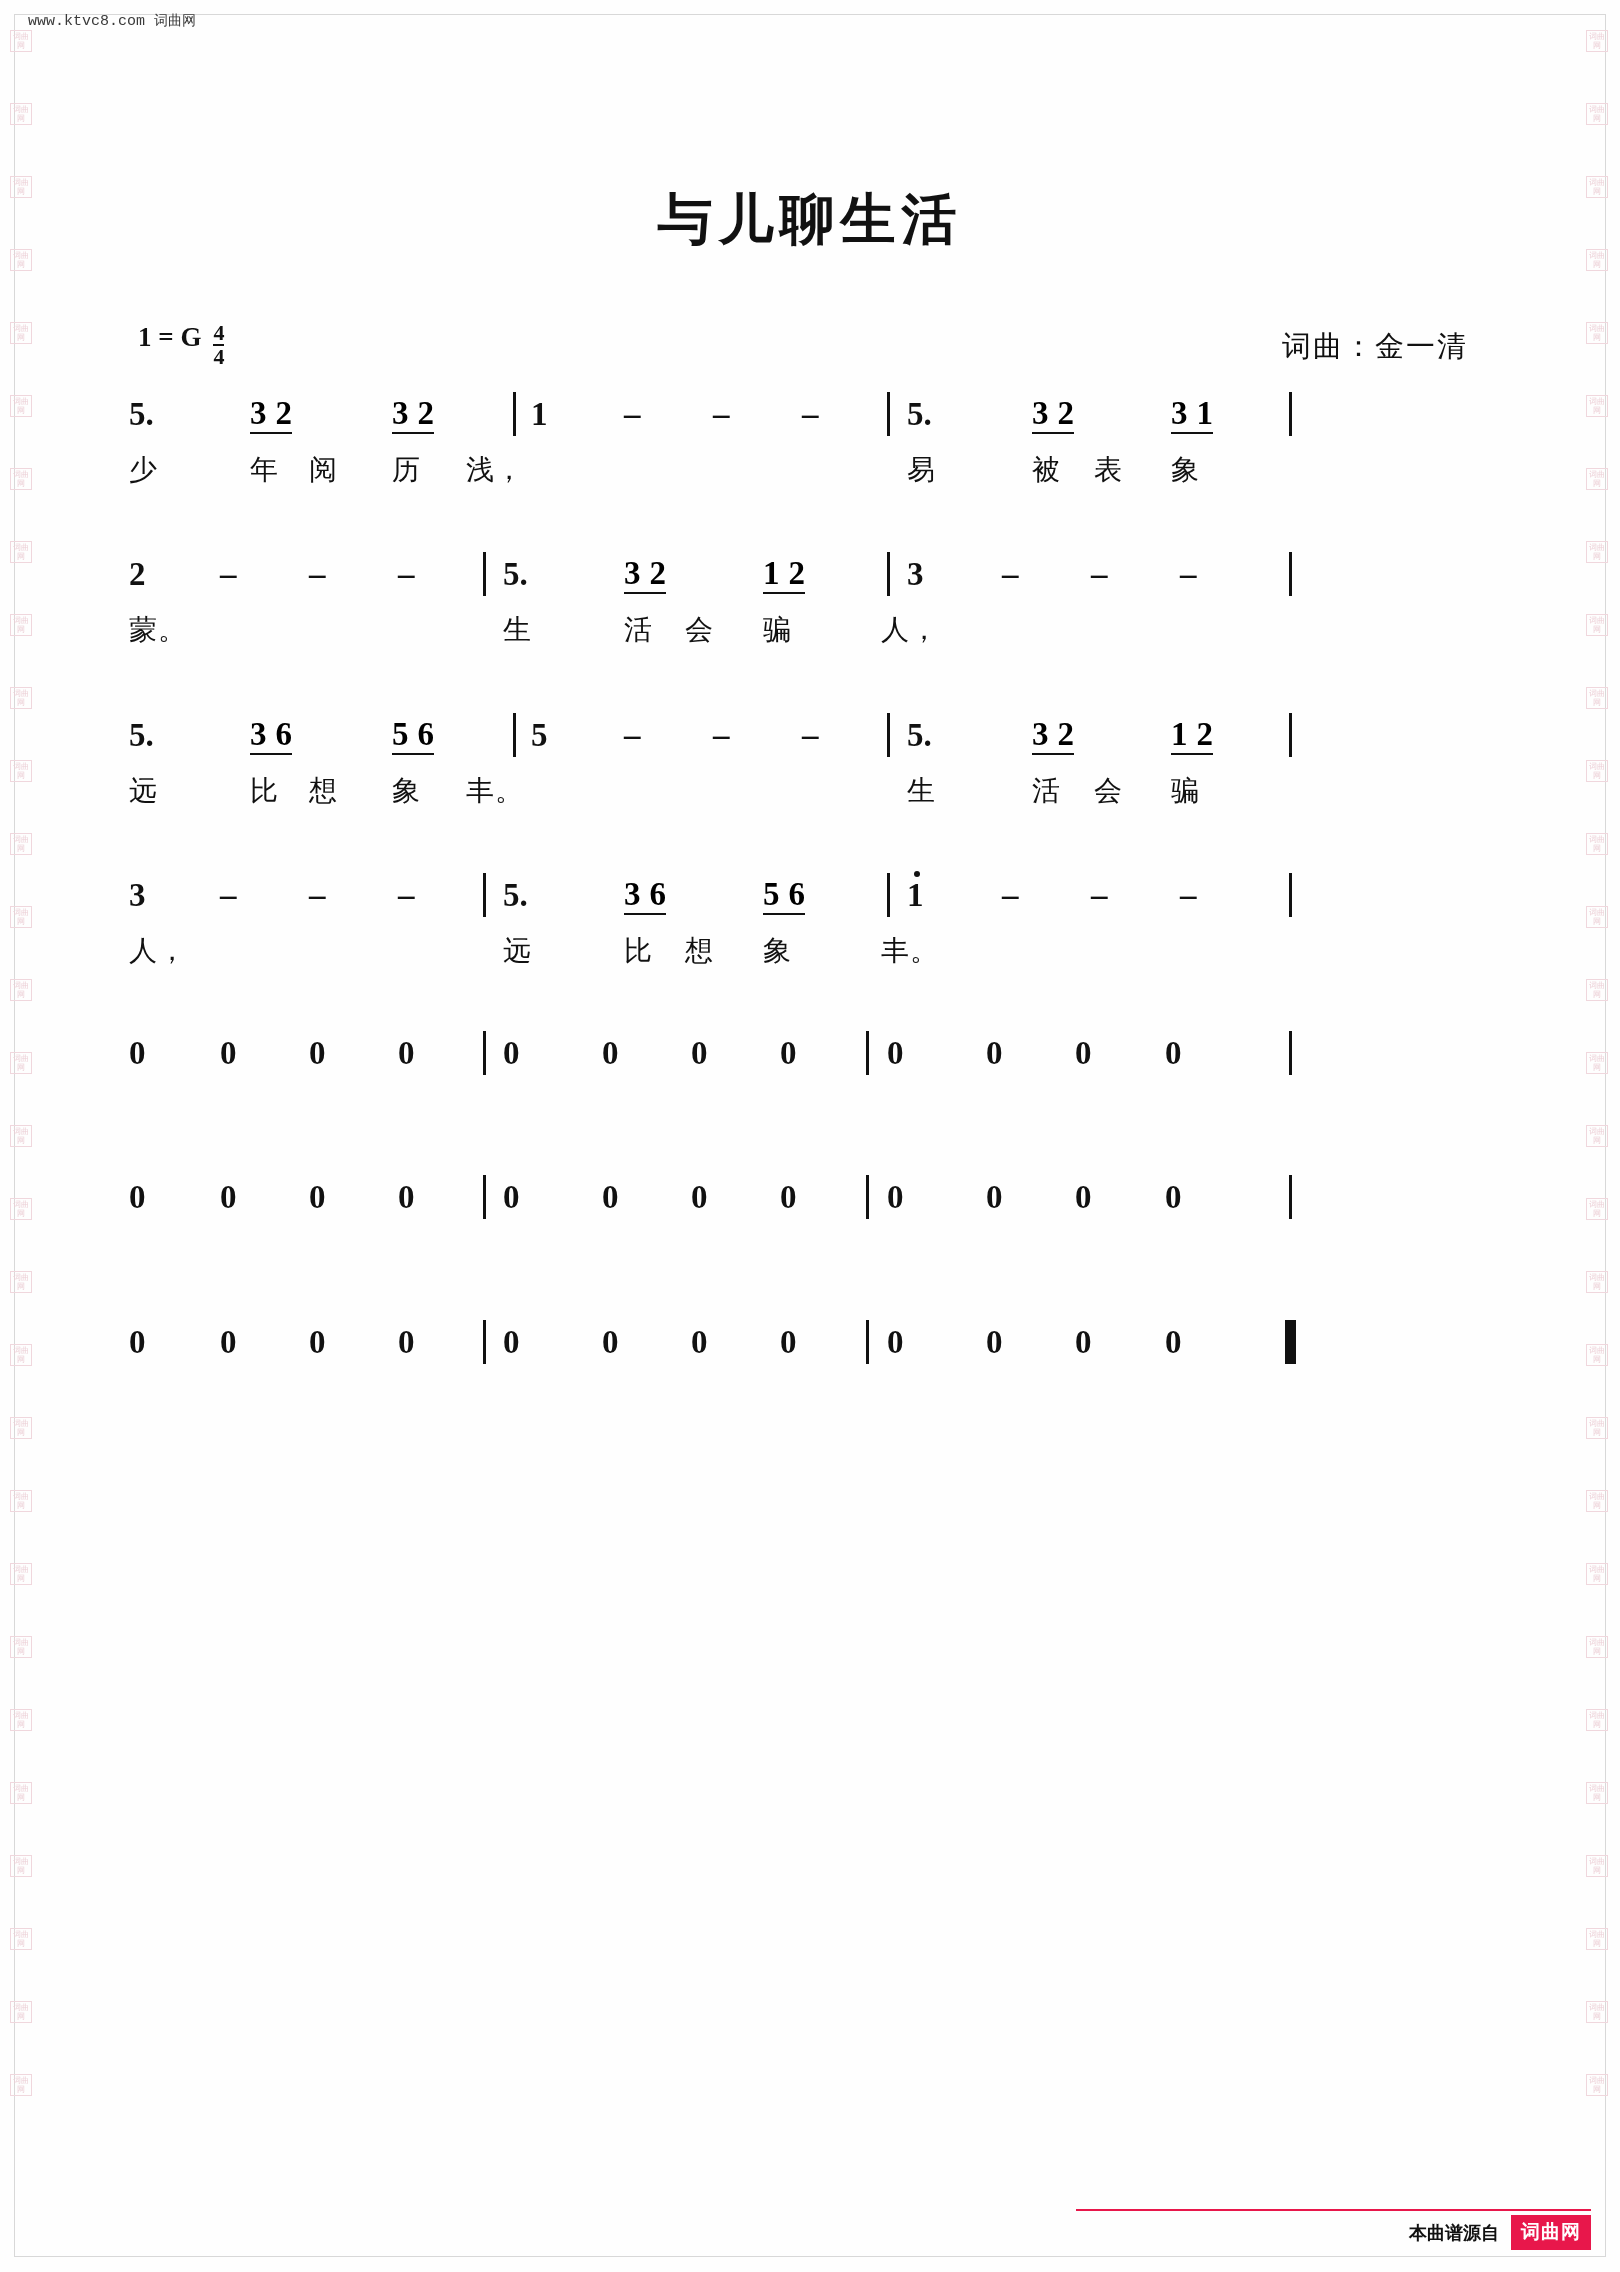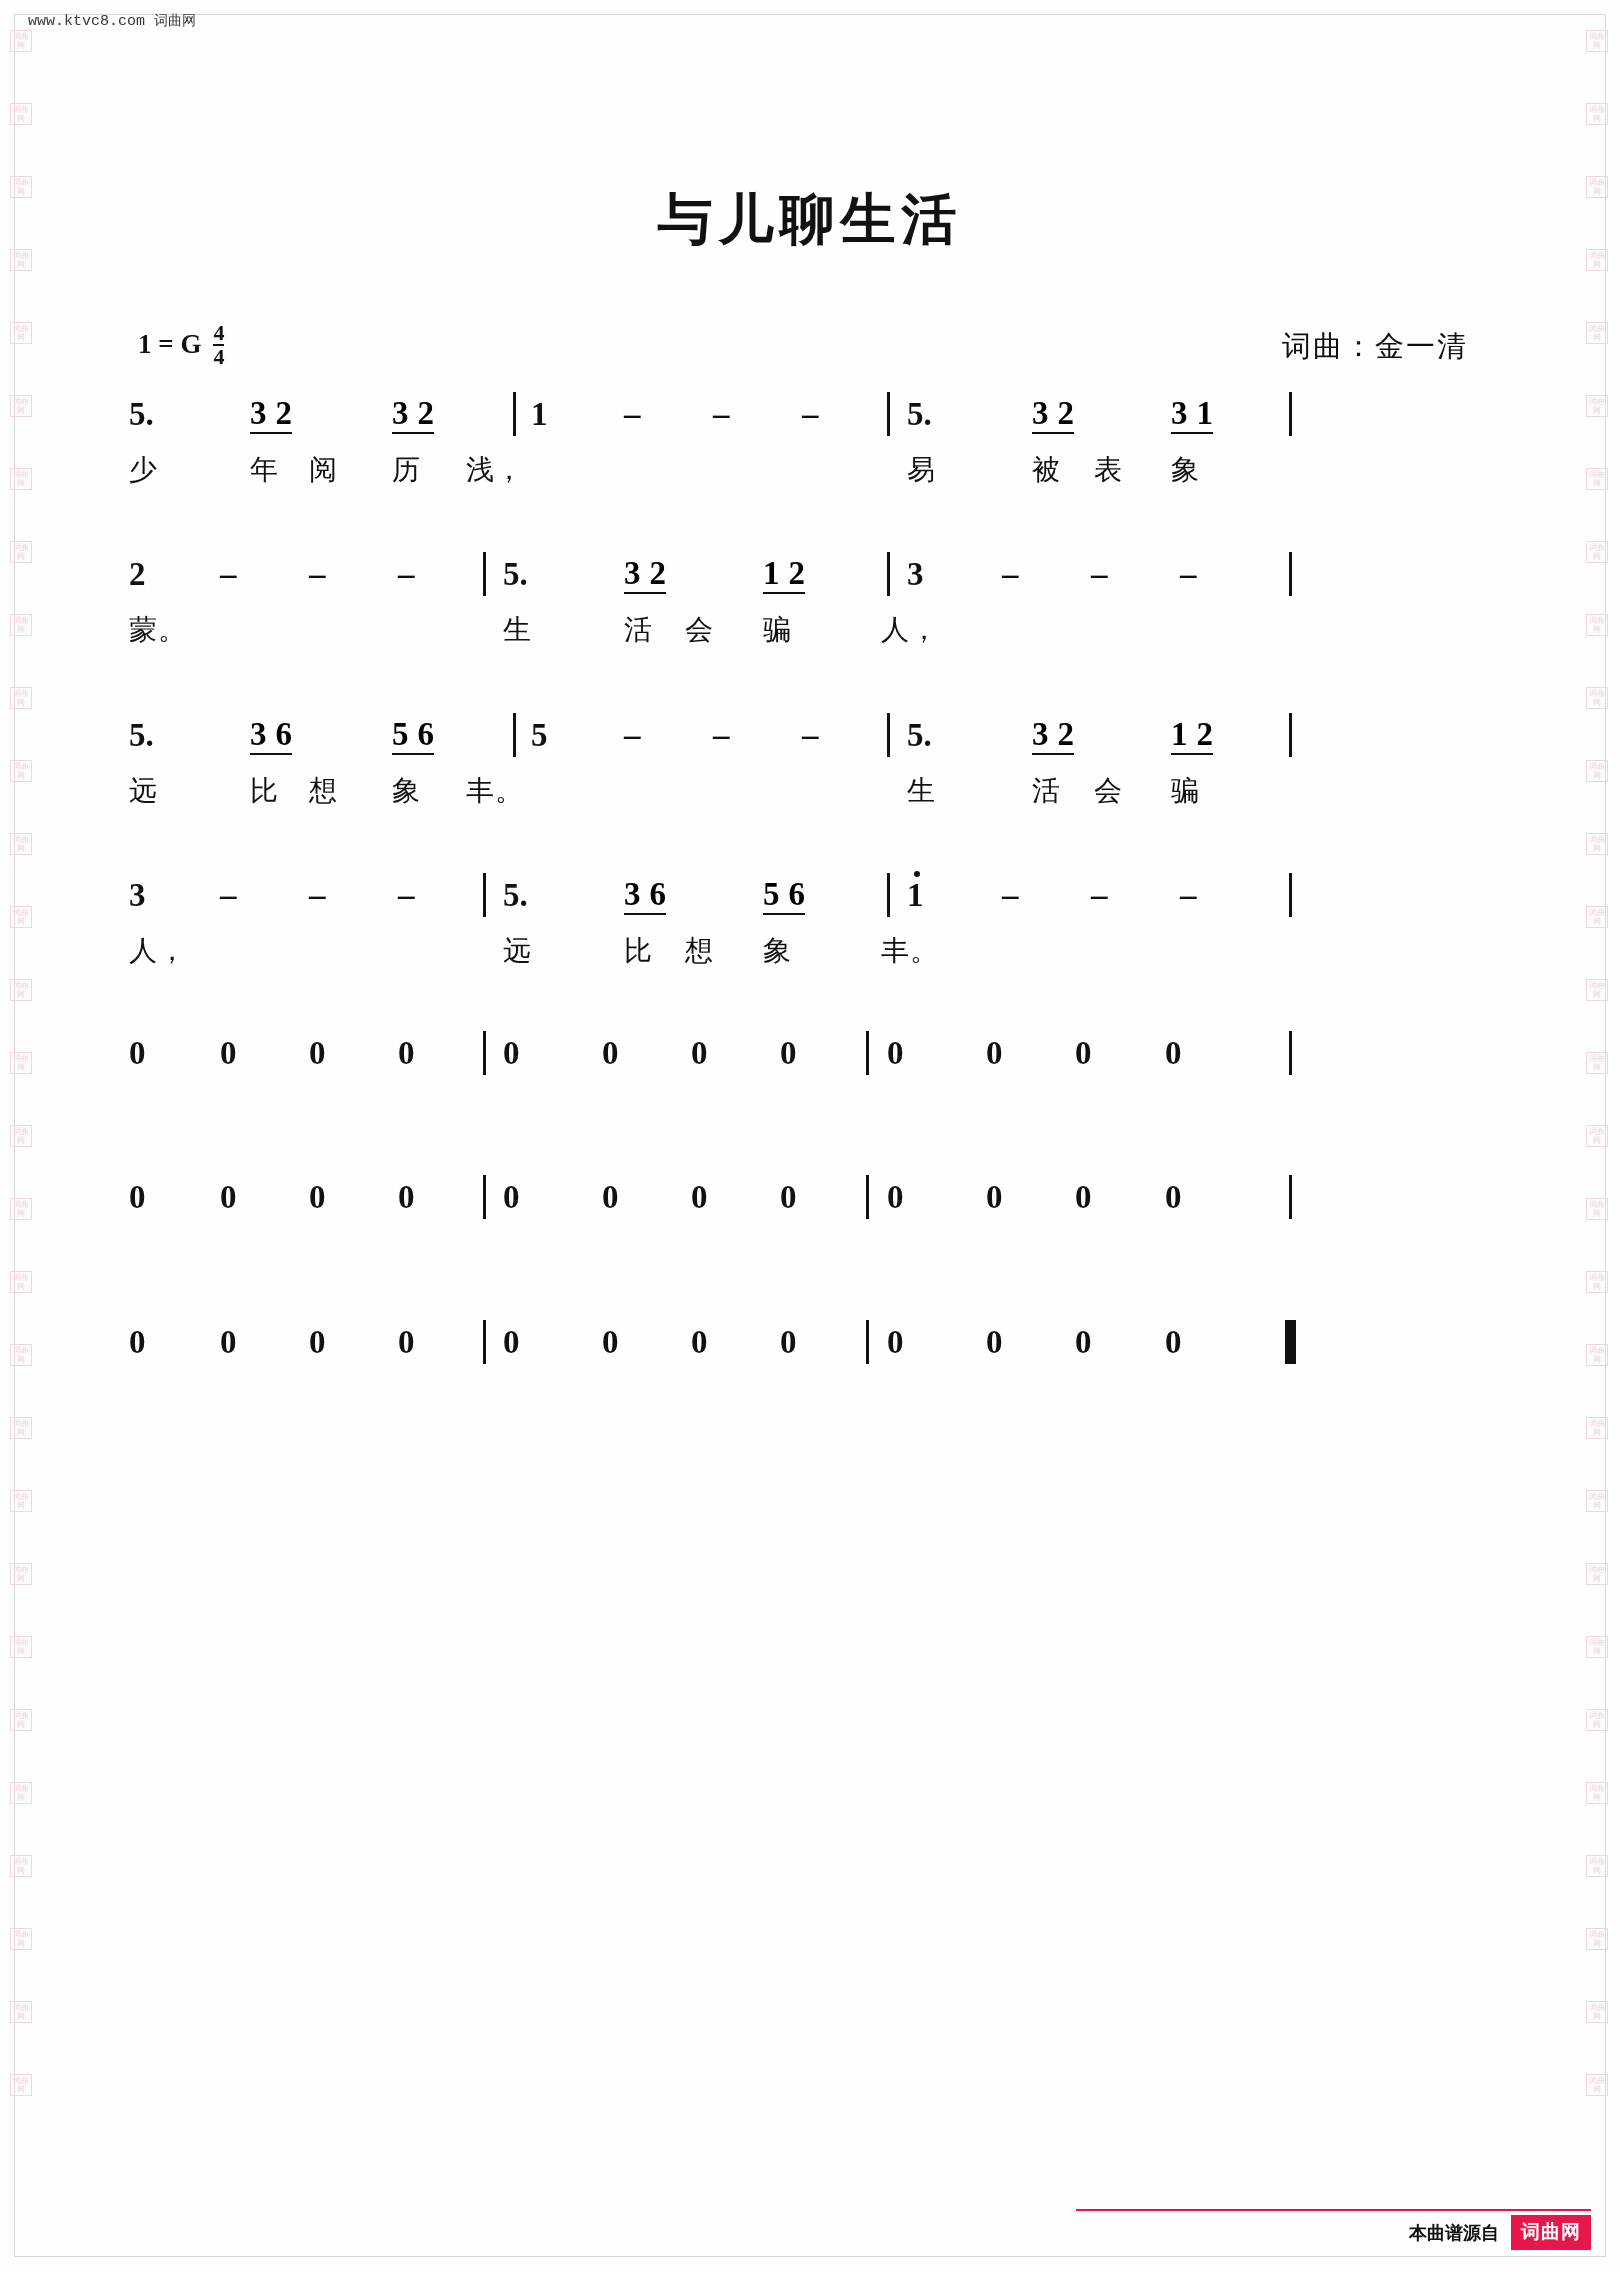--- a/index.html
+++ b/index.html
@@ -93,21 +93,20 @@
 
   
   .key-block {
     position: absolute;
     left: 138px;
     top: 322px;
     font-size: 27px;
     font-weight: 700;
     color: #111;
     display: flex;
-    align-items: center;
     gap: 6px;
   }
   .meter {
     display: inline-flex;
     flex-direction: column;
     align-items: center;
     line-height: 0.95;
     font-size: 22px;
     font-weight: 700;
     margin-left: 6px;

